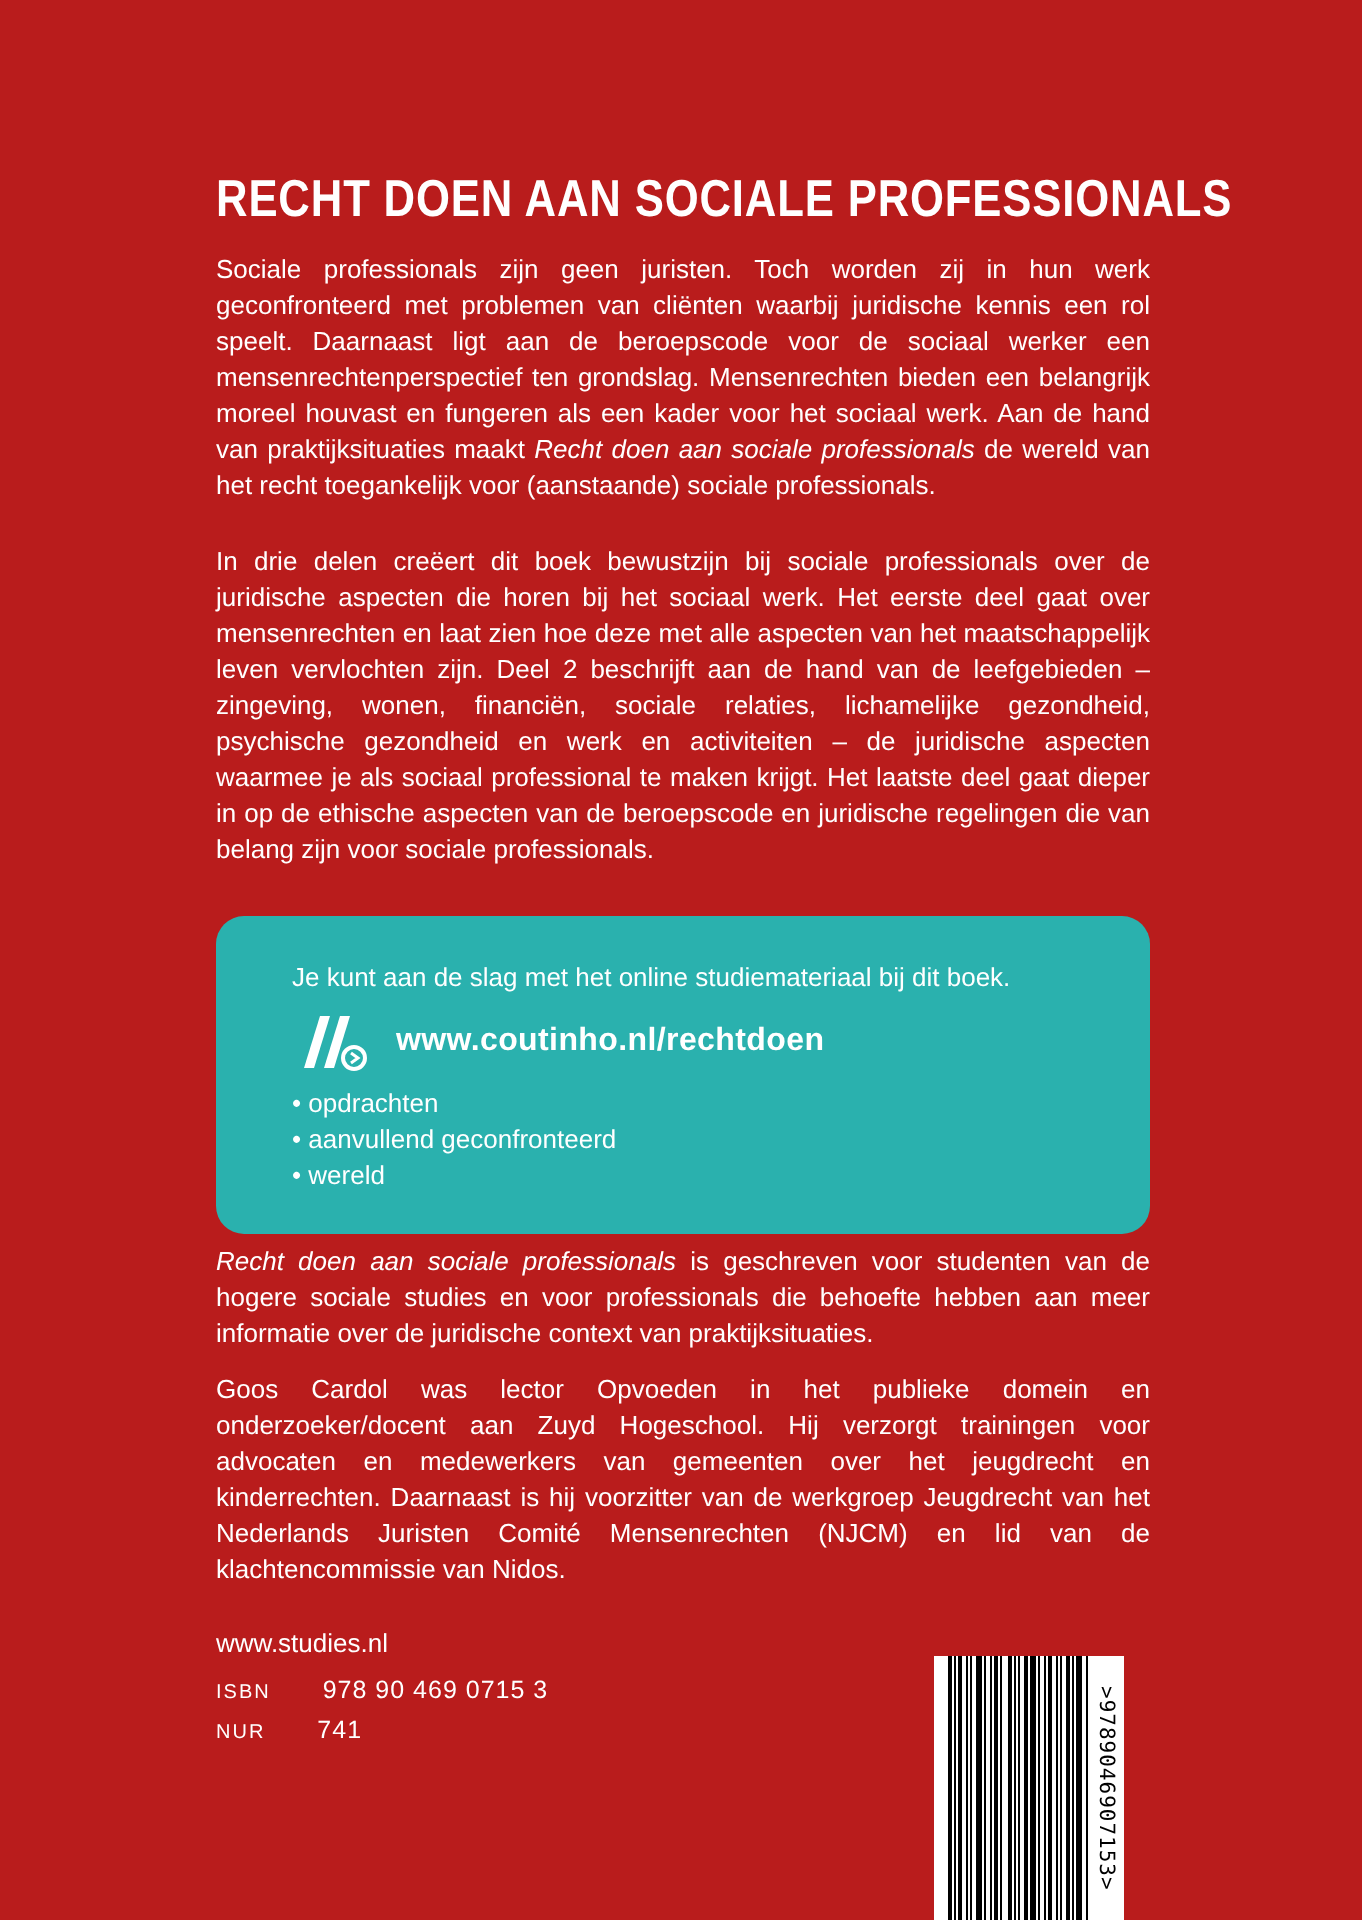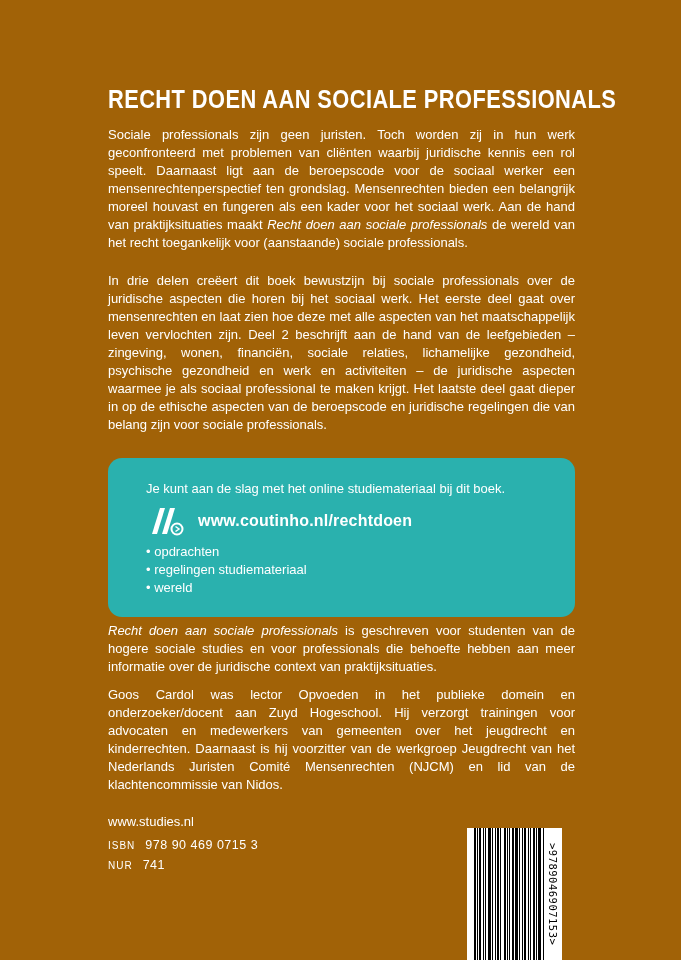--- a/index.html
+++ b/index.html
@@ -56,21 +56,21 @@
   }
   .online-intro { font-size: 13px; line-height: 17px; }
   .url-row { display: flex; align-items: center; gap: 12px; margin-top: 9px; }
   .online-icon { flex: none; display: block; }
   .online-url { font-size: 16px; font-weight: bold; letter-spacing: 0.2px; }
   .online-list { list-style: none; margin: 7px 0 0 0; padding: 0; font-size: 13px; line-height: 18px; }
   .online-list li::before { content: "•  "; }
 
   .footer { position: absolute; left: 108px; top: 814px; width: 320px; }
   .footer-site { font-size: 13px; margin-bottom: 9px; }
-  .footer-row { margin-bottom: 6px; display: flex; align-items: baseline; gap: 10px; }
+  .footer-row { margin-bottom: 6px; display: flex; align-items: baseline; gap: 26px; }
   .footer-label { font-size: 10px; letter-spacing: 1px; }
   .footer-value { font-size: 12.5px; letter-spacing: 0.5px; }
 
   .barcode {
     position: absolute;
     left: 467px;
     top: 828px;
     width: 95px;
     height: 132px;
     background: #ffffff;
@@ -92,21 +92,21 @@
     font-size: 10.5px;
     color: #000000;
     padding: 4px 3px 4px 1px;
     letter-spacing: 0.5px;
     text-align: center;
   }
 </style>
 </head>
 <body>
 
-<div class="page" style="background: #a16207; color: rgb(255, 255, 255);">
+<div class="page" style="background: #b91c1c; color: rgb(255, 255, 255);">
   <div class="content">
 
     <h1 class="block title">RECHT DOEN AAN SOCIALE PROFESSIONALS</h1>
 
     <p class="block para intro-para"><span>Sociale professionals zijn geen juristen. Toch worden zij in hun werk geconfronteerd met problemen van cliënten waarbij juridische kennis een rol speelt. Daarnaast ligt aan de beroepscode voor de sociaal werker een mensenrechtenperspectief ten grondslag. Mensenrechten bieden een belangrijk moreel houvast en fungeren als een kader voor het sociaal werk. Aan de hand van praktijksituaties maakt </span><span class="it">Recht doen aan sociale professionals</span><span> de wereld van het recht toegankelijk voor (aanstaande) sociale professionals.</span></p>
 
     <p class="block para body-para">In drie delen creëert dit boek bewustzijn bij sociale professionals over de juridische aspecten die horen bij het sociaal werk. Het eerste deel gaat over mensenrechten en laat zien hoe deze met alle aspecten van het maatschappelijk leven vervlochten zijn. Deel 2 beschrijft aan de hand van de leefgebieden – zingeving, wonen, financiën, sociale relaties, lichamelijke gezondheid, psychische gezondheid en werk en activiteiten – de juridische aspecten waarmee je als sociaal professional te maken krijgt. Het laatste deel gaat dieper in op de ethische aspecten van de beroepscode en juridische regelingen die van belang zijn voor sociale professionals.</p>
 
     <div class="block online-box" style="background: rgb(42, 177, 174);">
       <div class="online-intro">Je kunt aan de slag met het online studiemateriaal bij dit boek.</div>
@@ -114,21 +114,21 @@
         <svg class="online-icon" width="40" height="30" viewBox="0 0 40 30" aria-hidden="true">
           <polygon points="6,28 14,2 19,2 11,28" fill="#ffffff"></polygon>
           <polygon points="16,28 24,2 29,2 21,28" fill="#ffffff"></polygon>
           <circle cx="31" cy="23" r="5.5" fill="none" stroke="#ffffff" stroke-width="2"></circle>
           <polyline points="29.5,20.5 33,23 29.5,25.5" fill="none" stroke="#ffffff" stroke-width="1.5"></polyline>
         </svg>
         <span class="online-url">www.coutinho.nl/rechtdoen</span>
       </div>
       <ul class="online-list">
         <li>opdrachten</li>
-        <li>regelingen studiemateriaal</li>
+        <li>aanvullend geconfronteerd</li>
         <li>wereld</li>
       </ul>
     </div>
 
     <p class="block para audience-para"><span class="it">Recht doen aan sociale professionals</span><span> is geschreven voor studenten van de hogere sociale studies en voor professionals die behoefte hebben aan meer informatie over de juridische context van praktijksituaties.</span></p>
 
     <p class="block para author-para"><span class="bd">Goos Cardol</span><span> was lector Opvoeden in het publieke domein en onderzoeker/docent aan Zuyd Hogeschool. Hij verzorgt trainingen voor advocaten en medewerkers van gemeenten over het jeugdrecht en kinderrechten. Daarnaast is hij voorzitter van de werkgroep Jeugdrecht van het Nederlands Juristen Comité Mensenrechten (NJCM) en lid van de klachtencommissie van Nidos.</span></p>
 
   </div>
 

